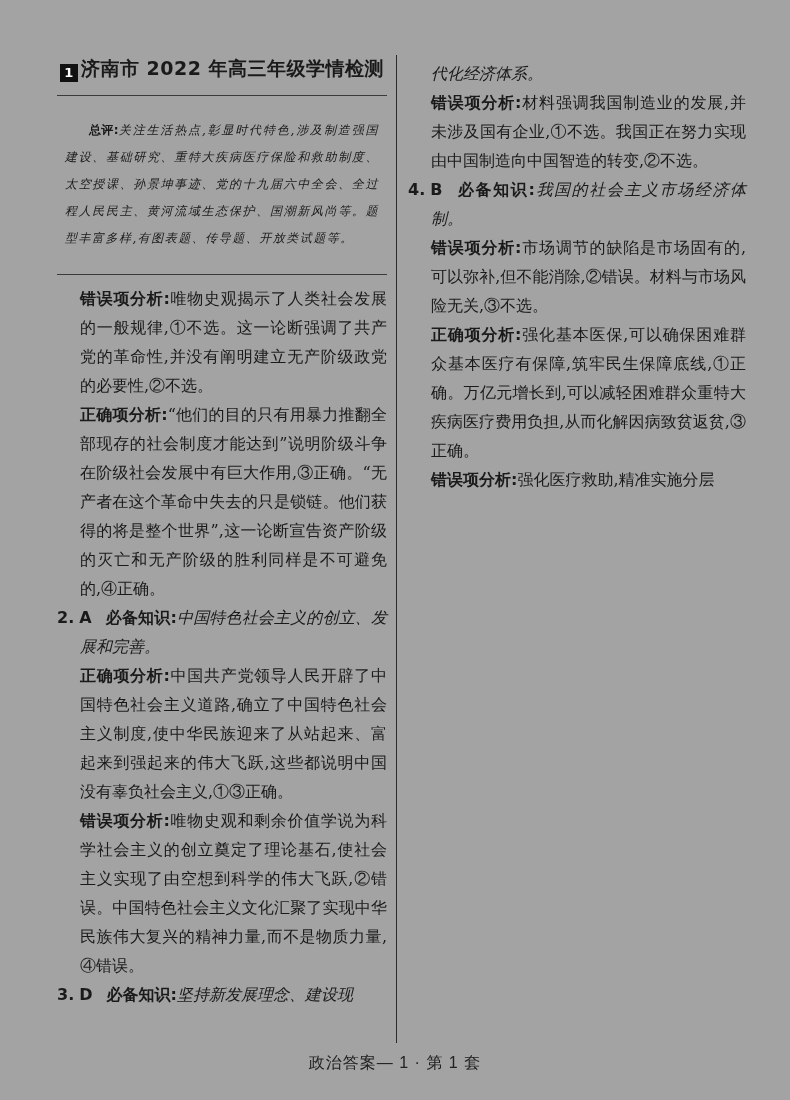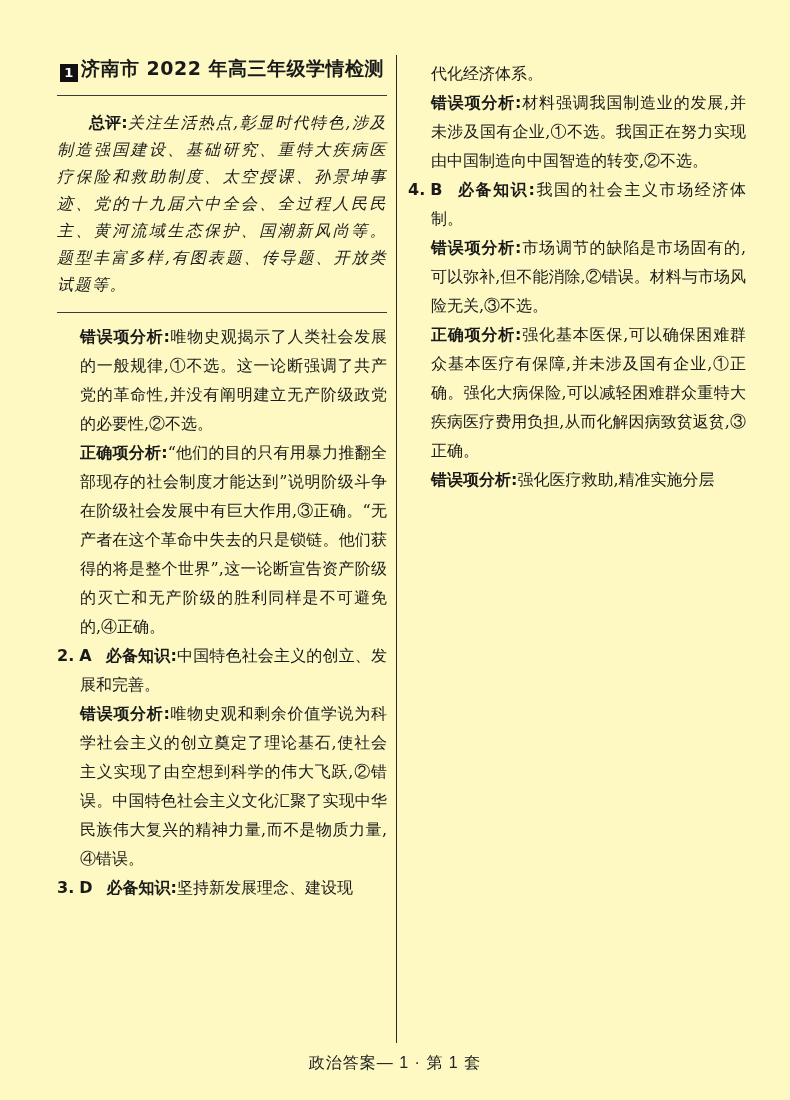--- a/index.html
+++ b/index.html
@@ -1,17 +1,17 @@
 <!DOCTYPE html>
 <html><head>
 <meta charset="utf-8">
 <style>
   html,body { margin:0; padding:0; background:#ffffff; }
   .page {
-    position:relative; width:790px; height:1100px; background:#fef9c3;
+    position:relative; width:790px; height:1100px; background:#a3a3a3;
     overflow:hidden; color:#1a1a1a;
     font-family:"DejaVu Serif","Liberation Serif",serif;
   }
   .col { position:absolute; top:50px; }
   .col-left  { left:57px;  width:330px; }
   .col-right { left:408px; width:338px; }
   .divider {
     position:absolute; left:396px; top:55px; width:1px; height:988px;
     background:#2b2b2b;
   }
@@ -21,40 +21,40 @@
     font-weight:700; font-size:19px; letter-spacing:0.5px;
     white-space:nowrap;
   }
   .badge {
     display:inline-block; width:18px; height:18px; line-height:18px;
     background:#111; color:#fff; font-size:13px; font-weight:700;
     text-align:center; margin-right:3px; vertical-align:-2px;
   }
   .rule { border-top:1px solid #3a3a3a; height:0; }
   .overview {
-    margin:0; padding:13px 0 14px 0;
-    font-size:16px; line-height:27px; text-align:justify;
+    margin:8px; padding:13px 0 14px 0;
+    font-size:12px; line-height:27px; text-align:justify;
     text-indent:2em; word-break:break-all; letter-spacing:1.5px;
     font-style:italic; font-family:"DejaVu Serif","Liberation Serif",serif;
   }
   .overview .hlabel { font-style:normal; letter-spacing:0; }
   .items { padding-top:9px; }
   .para {
     margin:0; font-size:16px; line-height:29px; text-align:justify;
     word-break:break-all;
   }
   .knowledge { padding-left:23px; text-indent:-23px; }
   .analysis, .continuation { padding-left:23px; }
   .hlabel, .num, .ans {
     font-weight:700; font-style:normal;
     font-family:"DejaVu Sans","Liberation Sans",sans-serif;
   }
   .num { margin-right:5px; }
   .ans { margin-right:14px; }
-  .kai { font-family:"DejaVu Serif","Liberation Serif",serif; }
+  .kai { font-style:italic; font-family:"DejaVu Serif","Liberation Serif",serif; }
   .footer {
     position:absolute; left:0; right:0; bottom:26px; text-align:center;
     font-size:16px; letter-spacing:1px; color:#222;
     font-family:Liberation Sans, sans-serif;
   }
 </style>
 </head>
 <body>
 
 <div class="page">
@@ -65,33 +65,34 @@
     </div>
     <div class="rule"></div>
     <p class="overview">
       <span class="hlabel">总评:</span><span>关注生活热点,彰显时代特色,涉及制造强国建设、基础研究、重特大疾病医疗保险和救助制度、太空授课、孙景坤事迹、党的十九届六中全会、全过程人民民主、黄河流域生态保护、国潮新风尚等。题型丰富多样,有图表题、传导题、开放类试题等。</span>
     </p>
     <div class="rule"></div>
     <div class="items">
         <p class="para analysis"><span class="hlabel">错误项分析:</span><span>唯物史观揭示了人类社会发展的一般规律,①不选。这一论断强调了共产党的革命性,并没有阐明建立无产阶级政党的必要性,②不选。</span></p>
         <p class="para analysis"><span class="hlabel">正确项分析:</span><span>“他们的目的只有用暴力推翻全部现存的社会制度才能达到”说明阶级斗争在阶级社会发展中有巨大作用,③正确。“无产者在这个革命中失去的只是锁链。他们获得的将是整个世界”,这一论断宣告资产阶级的灭亡和无产阶级的胜利同样是不可避免的,④正确。</span></p>
         <p class="para knowledge"><span class="num">2.</span><span class="ans">A</span><span class="hlabel">必备知识:</span><span class="kai">中国特色社会主义的创立、发展和完善。</span></p>
+        <p class="para analysis"><span class="hlabel">正确项分析:</span><span>中国共产党领导人民开辟了中国特色社会主义道路,确立了中国特色社会主义制度,使中华民族迎来了从站起来、富起来到强起来的伟大飞跃,这些都说明中国没有辜负社会主义,①③正确。</span></p>
         <p class="para analysis"><span class="hlabel">错误项分析:</span><span>唯物史观和剩余价值学说为科学社会主义的创立奠定了理论基石,使社会主义实现了由空想到科学的伟大飞跃,②错误。中国特色社会主义文化汇聚了实现中华民族伟大复兴的精神力量,而不是物质力量,④错误。</span></p>
         <p class="para knowledge"><span class="num">3.</span><span class="ans">D</span><span class="hlabel">必备知识:</span><span class="kai">坚持新发展理念、建设现</span></p>
       </div>
   </div>
 
   <div class="divider"></div>
 
   <div class="col col-right">
     <div class="items">
         <p class="para continuation"><span class="kai">代化经济体系。</span></p>
         <p class="para analysis"><span class="hlabel">错误项分析:</span><span>材料强调我国制造业的发展,并未涉及国有企业,①不选。我国正在努力实现由中国制造向中国智造的转变,②不选。</span></p>
         <p class="para knowledge"><span class="num">4.</span><span class="ans">B</span><span class="hlabel">必备知识:</span><span class="kai">我国的社会主义市场经济体制。</span></p>
         <p class="para analysis"><span class="hlabel">错误项分析:</span><span>市场调节的缺陷是市场固有的,可以弥补,但不能消除,②错误。材料与市场风险无关,③不选。</span></p>
-        <p class="para analysis"><span class="hlabel">正确项分析:</span><span>强化基本医保,可以确保困难群众基本医疗有保障,并未涉及国有企业,①正确。强化大病保险,可以减轻困难群众重特大疾病医疗费用负担,从而化解因病致贫返贫,③正确。</span></p>
+        <p class="para analysis"><span class="hlabel">正确项分析:</span><span>强化基本医保,可以确保困难群众基本医疗有保障,筑牢民生保障底线,①正确。万亿元增长到,可以减轻困难群众重特大疾病医疗费用负担,从而化解因病致贫返贫,③正确。</span></p>
         <p class="para analysis"><span class="hlabel">错误项分析:</span><span>强化医疗救助,精准实施分层</span></p>
       </div>
   </div>
 
   <div class="footer">政治答案— 1 · 第 1 套</div>
 
 </div>
 
 </body></html>

